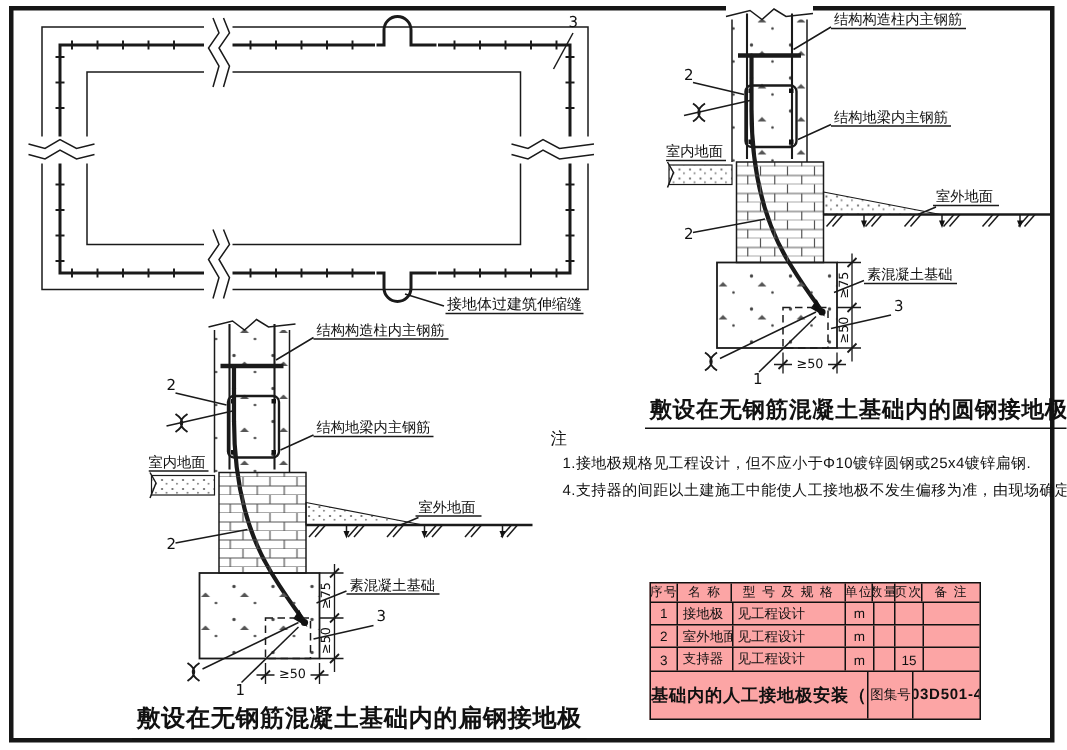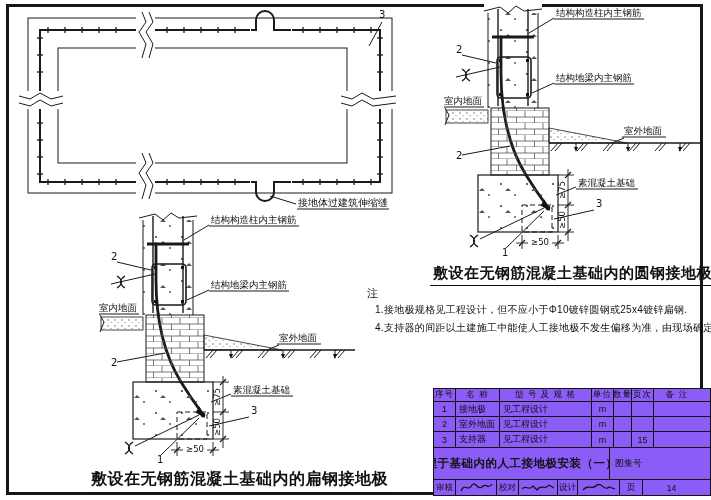--- a/index.html
+++ b/index.html
@@ -10,22 +10,22 @@
   svg{position:absolute;}
   svg text{fill:#111;font-family:"DejaVu Sans","Liberation Sans",sans-serif;}
   .caption{position:absolute;font-weight:bold;white-space:nowrap;
            border-bottom:1.5px solid #111;padding:0 3px 2px 3px;letter-spacing:.5px;}
   #capA{left:430px;top:264px;font-size:15px;}
   #capB{left:88px;top:469px;font-size:16px;}
   .notes{position:absolute;left:367px;top:286px;width:338px;font-size:10px;
          line-height:17.5px;white-space:nowrap;}
   .notes .ttl{font-size:11px;line-height:15px;}
   .notes .nline{padding-left:8px;letter-spacing:.3px;}
-  .tbl{position:absolute;left:433px;top:388px;width:278px;box-sizing:border-box;
-       border:1.2px solid #111;background:#8b5cf6;font-size:9px;}
+  .tbl{position:absolute;left:433px;top:388px;width:221px;box-sizing:border-box;
+       border:1.2px solid #111;background:#fca5a5;font-size:9px;}
   .trow{display:flex;border-bottom:1px solid #111;}
   .trow:last-child{border-bottom:none;}
   .tc{border-right:1px solid #111;box-sizing:border-box;display:flex;
       align-items:center;justify-content:center;overflow:hidden;white-space:nowrap;}
   .tc:last-child{border-right:none;}
   .tc.l{justify-content:flex-start;padding-left:3px;}
   .head .tc{font-size:8.5px;letter-spacing:1px;}
   .title-cell{font-size:11.5px;font-weight:bold;letter-spacing:.5px;}
   .sheetno{font-size:10px;font-weight:bold;letter-spacing:.5px;}
   .ftr .tc{font-size:8.5px;}
@@ -338,36 +338,15 @@
     <div class="tc l" style="width:44px">支持器</div>
     <div class="tc l" style="width:92px">见工程设计</div>
     <div class="tc" style="width:22px">m</div>
     <div class="tc" style="width:18px"></div>
     <div class="tc" style="width:22px">15</div>
     <div class="tc" style="width:46px"></div>
   </div>
   <div class="trow" style="height:31px">
     <div class="tc title-cell" style="width:176px">埋于基础内的人工接地极安装（一）</div>
     <div class="tc" style="width:37px;font-size:9px">图集号</div>
-  </div>
-  <div class="trow ftr" style="height:15px">
-    <div class="tc" style="width:22px">审核</div>
-    <div class="tc" style="width:41px">
-      <svg style="position:static" width="36" height="13" viewBox="0 0 36 13">
-        <path d="M3,10 C7,1 10,12 14,4 C17,-1 20,11 25,5 C28,2 31,9 34,3" stroke="#111" stroke-width="1.2" fill="none"></path>
-        </svg>
-    </div>
-    <div class="tc" style="width:22px">校对</div>
-    <div class="tc" style="width:39px">
-      <svg style="position:static" width="36" height="13" viewBox="0 0 36 13">
-        <path d="M2,8 C6,3 9,11 13,5 L17,9 C21,2 25,10 29,4 L34,7" stroke="#111" stroke-width="1.2" fill="none"></path>
-        </svg>
-    </div>
-    <div class="tc" style="width:20px">设计</div>
-    <div class="tc" style="width:42px">
-      <svg style="position:static" width="36" height="13" viewBox="0 0 36 13">
-        <path d="M2,9 C7,2 11,10 16,4 C20,0 23,11 28,6 L34,8" stroke="#111" stroke-width="1.2" fill="none"></path>
-        </svg>
-    </div>
-    <div class="tc" style="width:23px">页</div>
-    <div class="tc pageno" style="width:57px">14</div>
+    <div class="tc sheetno" style="width:53px">03D501-4</div>
   </div>
 </div>
 
 </body></html>

